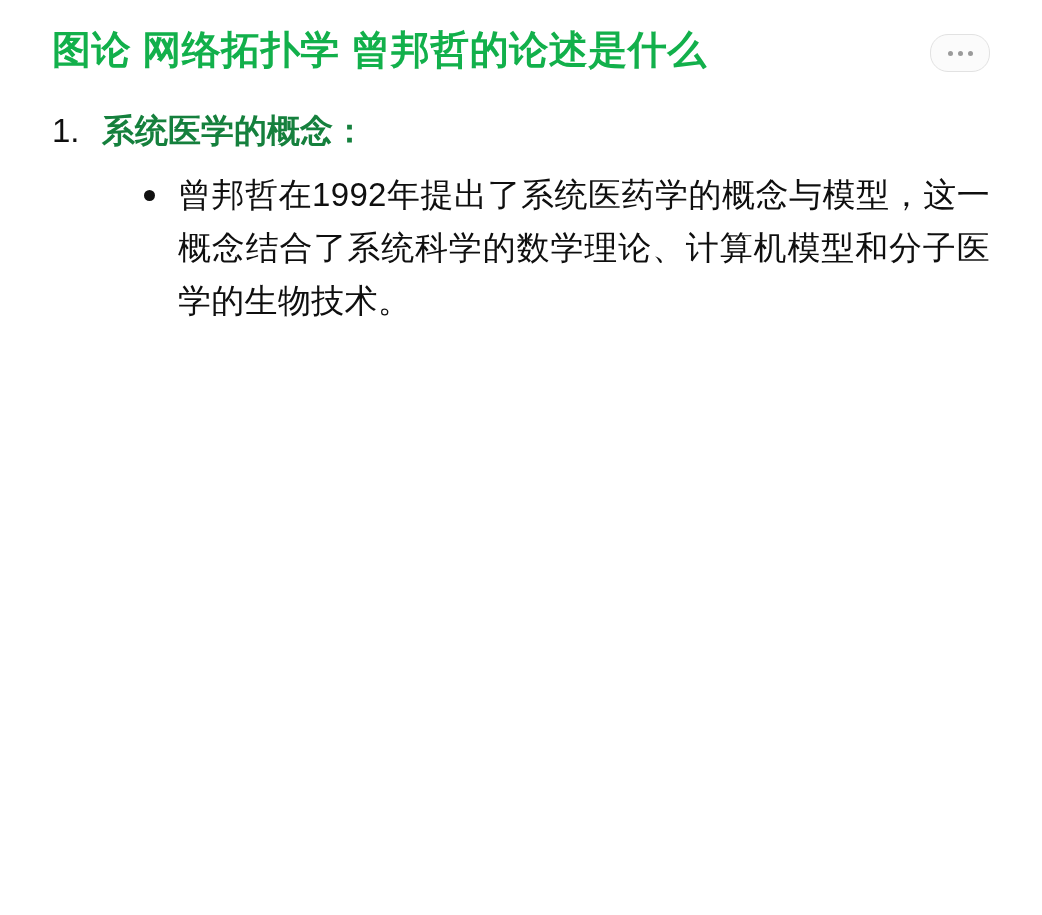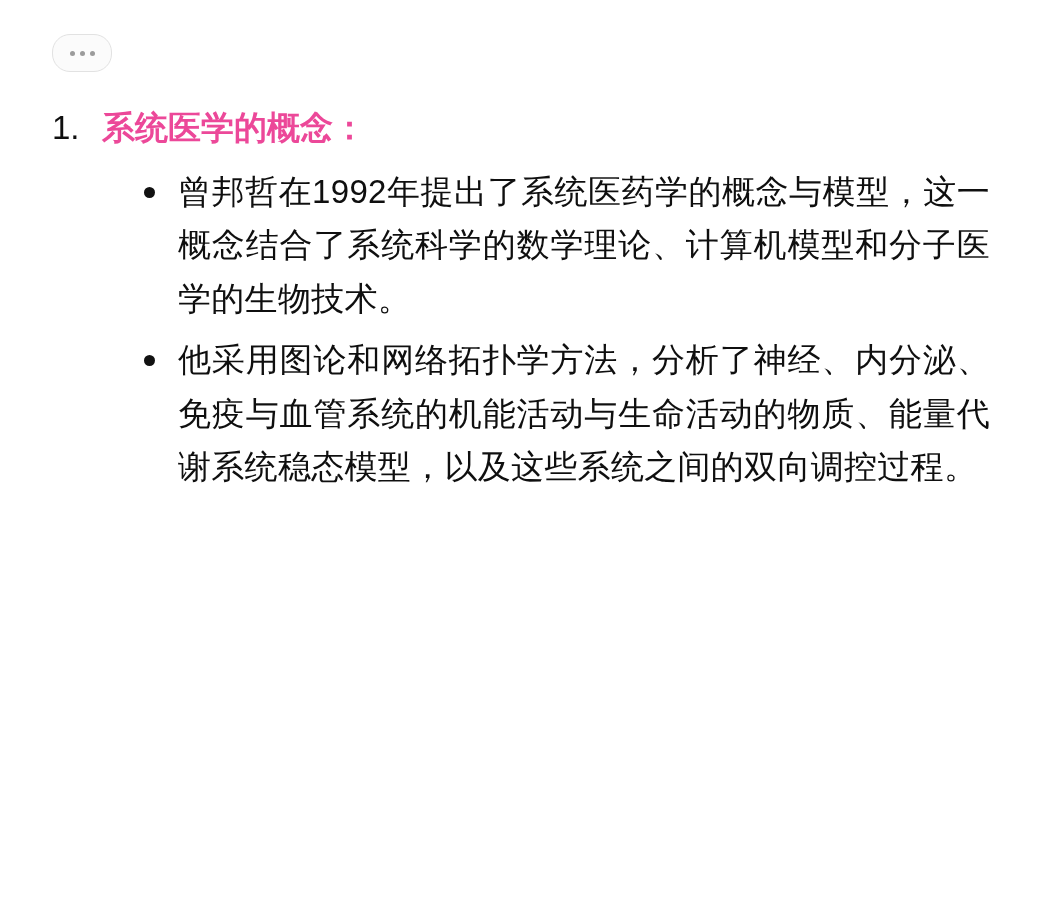--- a/index.html
+++ b/index.html
@@ -90,21 +90,21 @@
     content: counter(mainitem) ".";
     position: absolute;
     left: 0;
     top: 0;
     font-size: 33px;
     color: #0f0f0f;
   }
   .item-heading {
     font-weight: 700;
     font-size: 33px;
-    color: #ec4899;
+    color: #15803d;
   }
 
   ul.sub-list {
     margin: 10px 0 0 0;
     padding-left: 34px;
     list-style: none;
   }
   ul.sub-list > li {
     position: relative;
     padding-left: 42px;
@@ -125,33 +125,33 @@
     border-radius: 50%;
     background: #111111;
   }
 </style>
 </head>
 <body>
 
 <div class="page">
 
   <div class="header-row">
+    <h1 class="title">图论 网络拓扑学 曾邦哲的论述是什么</h1>
     <div class="more-btn">
       <span class="dots">
         <span></span>
           <span></span>
           <span></span>
       </span>
     </div>
   </div>
 
 
   <ol class="main-list">
     <li>
       <span class="item-heading">系统医学的概念</span><span class="item-heading colon">：</span>
       <ul class="sub-list">
         <li>曾邦哲在1992年提出了系统医药学的概念与模型，这一概念结合了系统科学的数学理论、计算机模型和分子医学的生物技术。</li>
-        <li>他采用图论和网络拓扑学方法，分析了神经、内分泌、免疫与血管系统的机能活动与生命活动的物质、能量代谢系统稳态模型，以及这些系统之间的双向调控过程。</li>
       </ul>
     </li>
   </ol>
 
 </div>
 
 </body></html>

